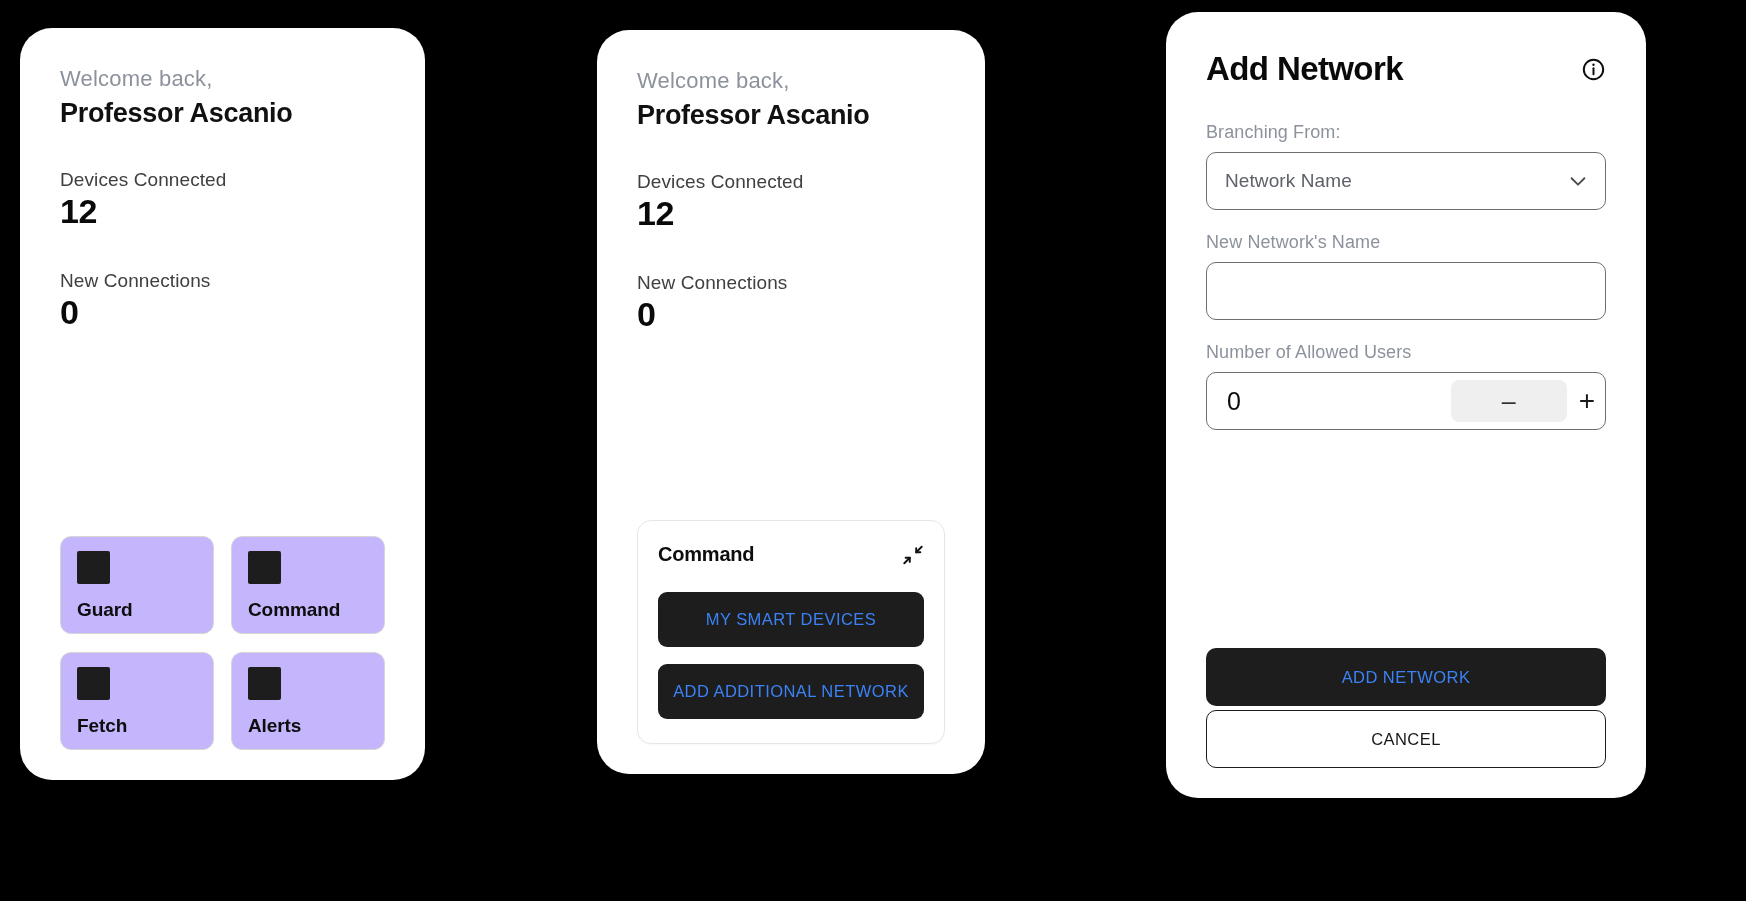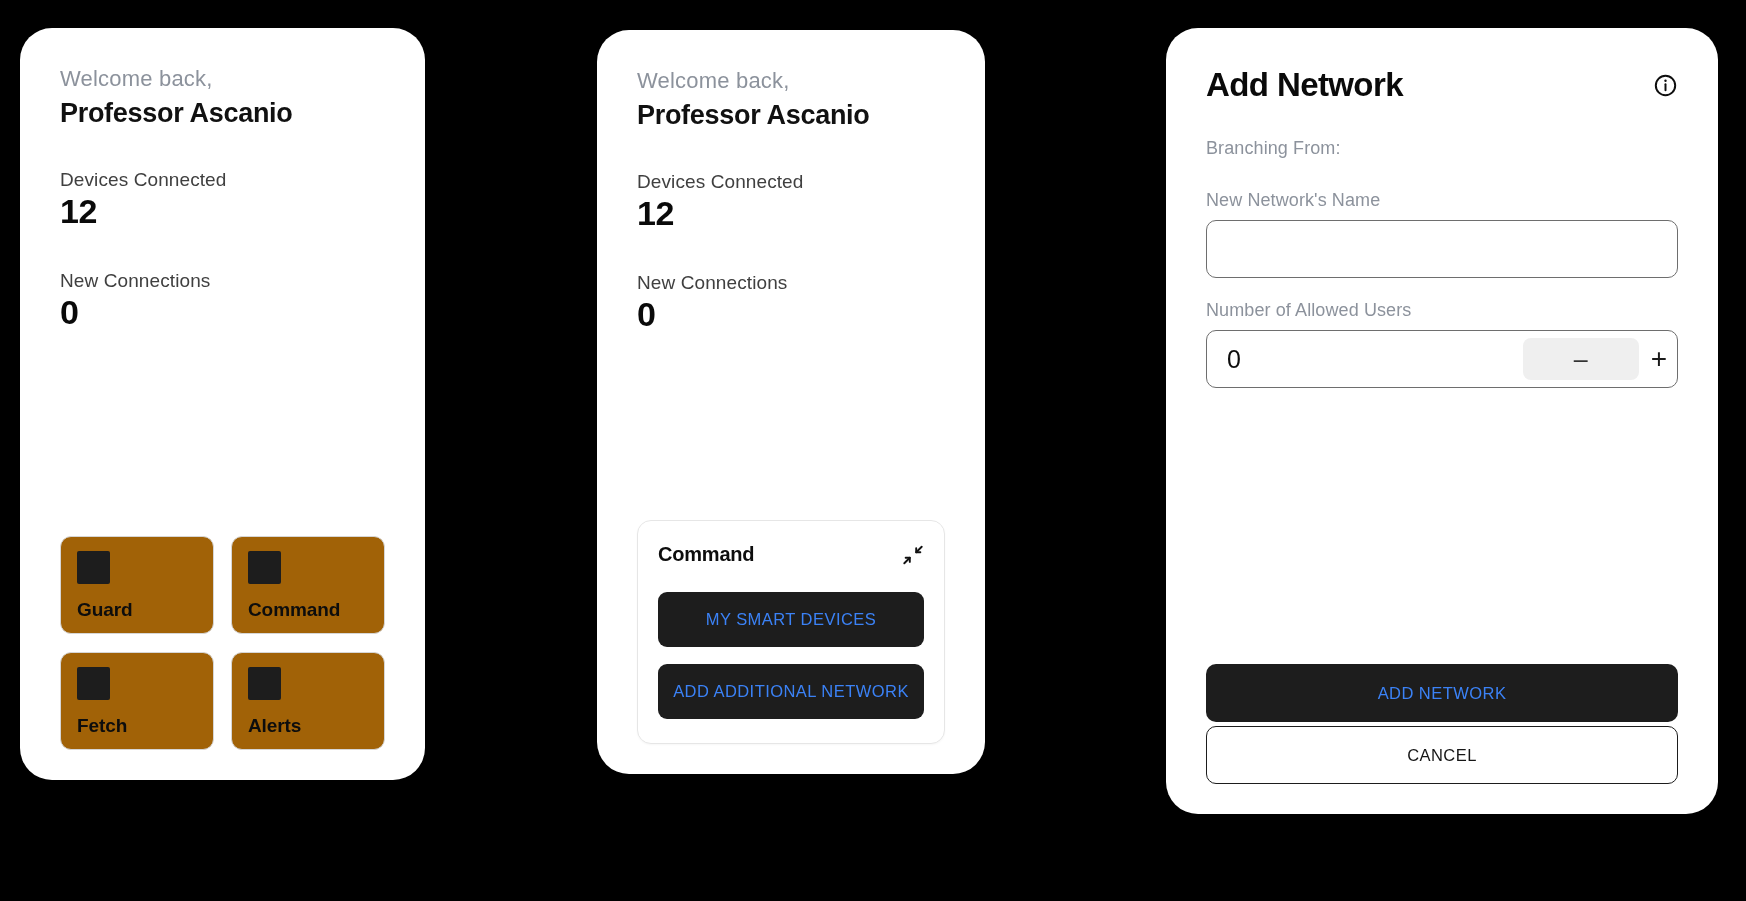--- a/index.html
+++ b/index.html
@@ -34,21 +34,21 @@
     position: absolute;
     inset: 0;
     padding: 38px 40px 30px 40px;
     box-sizing: border-box;
     display: flex;
     flex-direction: column;
   }
 
   #panel-dashboard { left: 20px;   top: 28px; width: 405px; height: 752px; }
   #panel-command   { left: 597px;  top: 30px; width: 388px; height: 744px; }
-  #panel-addnet    { left: 1166px; top: 28px; width: 552px; height: 786px; }
+  #panel-addnet    { left: 1166px; top: 12px; width: 480px; height: 786px; }
 
   
   .welcome-label {
     font-size: 22px;
     color: #8c929c;
     letter-spacing: 0.2px;
     line-height: 1.2;
   }
   .welcome-name {
     font-size: 27px;
@@ -84,21 +84,21 @@
   }
   .tile {
     border: 1.4px solid #d6d6d6;
     border-radius: 11px;
     height: 98px;
     box-sizing: border-box;
     padding: 14px 16px 12px 16px;
     display: flex;
     flex-direction: column;
     justify-content: space-between;
-    background: #a16207;
+    background: #c4b5fd;
   }
   .tile-icon {
     width: 33px;
     height: 33px;
     background: #1d1d1d;
     border-radius: 2px;
   }
   .tile-label {
     font-size: 19px;
     font-weight: 700;
@@ -356,20 +356,28 @@
           <svg class="info-icon" viewBox="0 0 24 24" fill="none" stroke="#0f0f0f" stroke-width="1.9" stroke-linecap="round" stroke-linejoin="round">
             <circle cx="12" cy="12" r="9.3"></circle>
             <line x1="12" y1="10.8" x2="12" y2="16.6"></line>
             <circle cx="12" cy="7.5" r="1.15" fill="#0f0f0f" stroke="none"></circle>
           </svg>
         </span>
       </div>
 
       <div class="field-group">
         <label class="field-label">Branching From:</label>
+        <div class="select-box">
+          <span class="select-value">Network Name</span>
+          <span>
+            <svg class="chevron-icon" viewBox="0 0 24 24" fill="none" stroke="#4a4a4a" stroke-width="2" stroke-linecap="round" stroke-linejoin="round">
+              <polyline points="5,9 12,16 19,9"></polyline>
+            </svg>
+          </span>
+        </div>
       </div>
 
       <div class="field-group">
         <label class="field-label">New Network's Name</label>
         <div class="text-box">
           <input class="text-input" type="text" placeholder="" style="">
         </div>
       </div>
 
       <div class="field-group">

